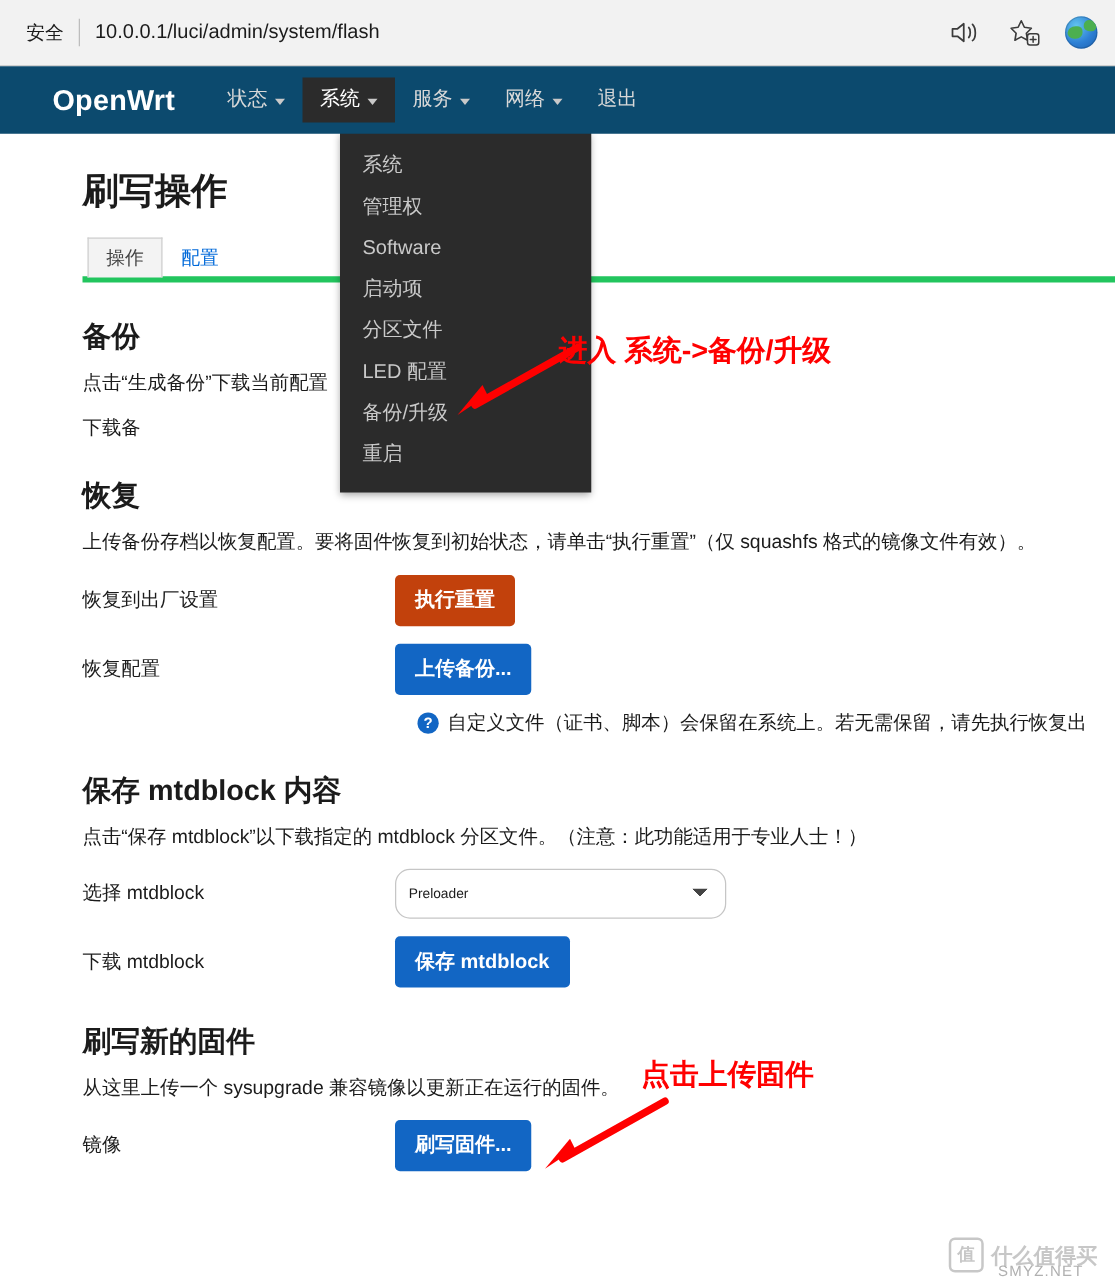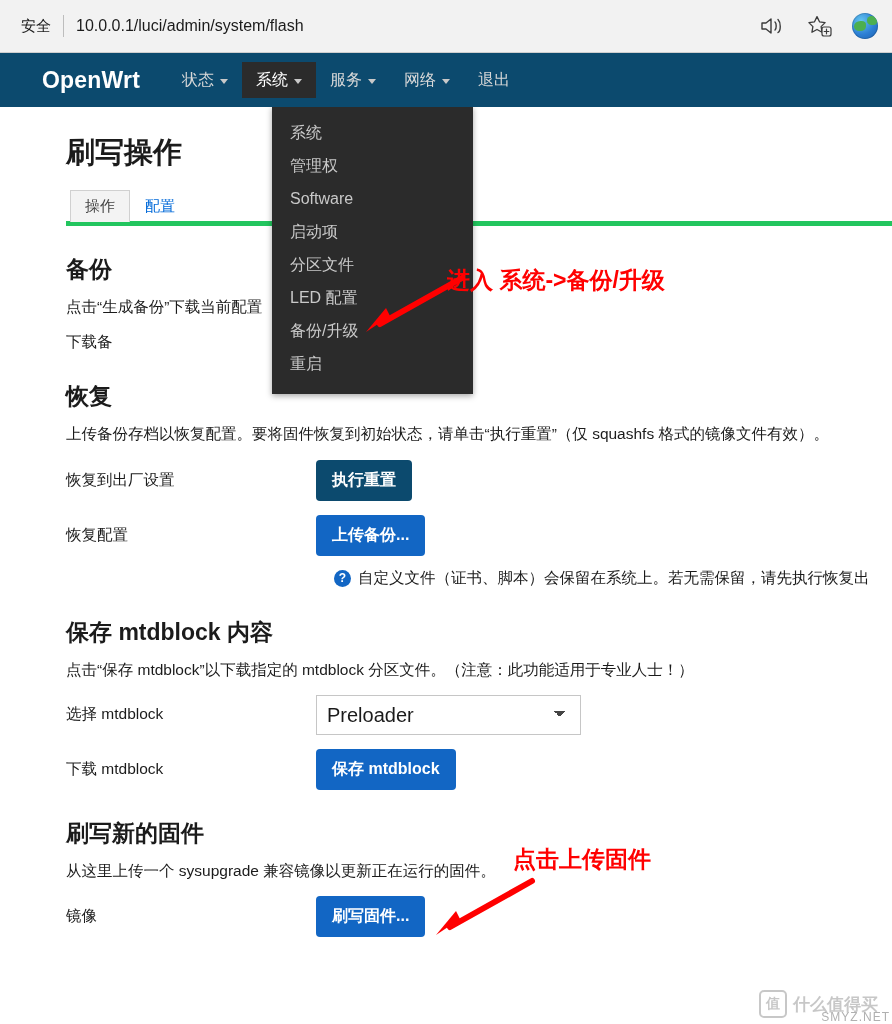--- a/index.html
+++ b/index.html
@@ -207,21 +207,21 @@
   .btn {
     font-size: 16px;
     color: #ffffff;
     border: none;
     border-radius: 4px;
     padding: 10px 16px;
     font-weight: bold;
     cursor: pointer;
     font-family: "Liberation Sans", sans-serif;
   }
-  .btn-red { background: #0c4a6e; }
+  .btn-red { background: #c2410c; }
   .btn-blue { background: #1266c4; }
   .note {
     display: flex;
     align-items: flex-start;
     gap: 7px;
     font-size: 15.5px;
     color: #1b1b1b;
     margin-left: 268px;
     margin-top: -2px;
     white-space: nowrap;
@@ -236,24 +236,24 @@
     font-weight: bold;
     display: flex;
     align-items: center;
     justify-content: center;
     flex: none;
     margin-top: 2px;
   }
   select.mtd-select {
     width: 265px;
     height: 40px;
-    font-size: 20px;
+    font-size: 11px;
     padding: 0 10px;
     border: 1px solid #c6c6c6;
-    border-radius: 0;
+    border-radius: 12px;
     background: #fff;
     color: #1b1b1b;
     font-family: "Liberation Sans", sans-serif;
     appearance: none;
     -webkit-appearance: none;
     background-image:
       linear-gradient(45deg, transparent 50%, #444 50%),
       linear-gradient(135deg, #444 50%, transparent 50%);
     background-position:
       calc(100% - 20px) calc(50% - 1px),
@@ -288,21 +288,21 @@
     border-radius: 5px;
     border: 2px solid #9a9a9a;
     color: #9a9a9a;
     font-size: 14px;
     display: flex; align-items: center; justify-content: center;
     font-weight: bold;
   }
   .wm-text { color: #9a9a9a; font-size: 17px; font-weight: bold; }
   .wm-sub {
     position: absolute;
-    right: 2px;
+    right: 25px;
     bottom: 0px;
     color: #b0b0b0;
     font-size: 12px;
     letter-spacing: 1px;
   }
 </style>
 </head>
 <body>
 
 <div class="browser-bar">

